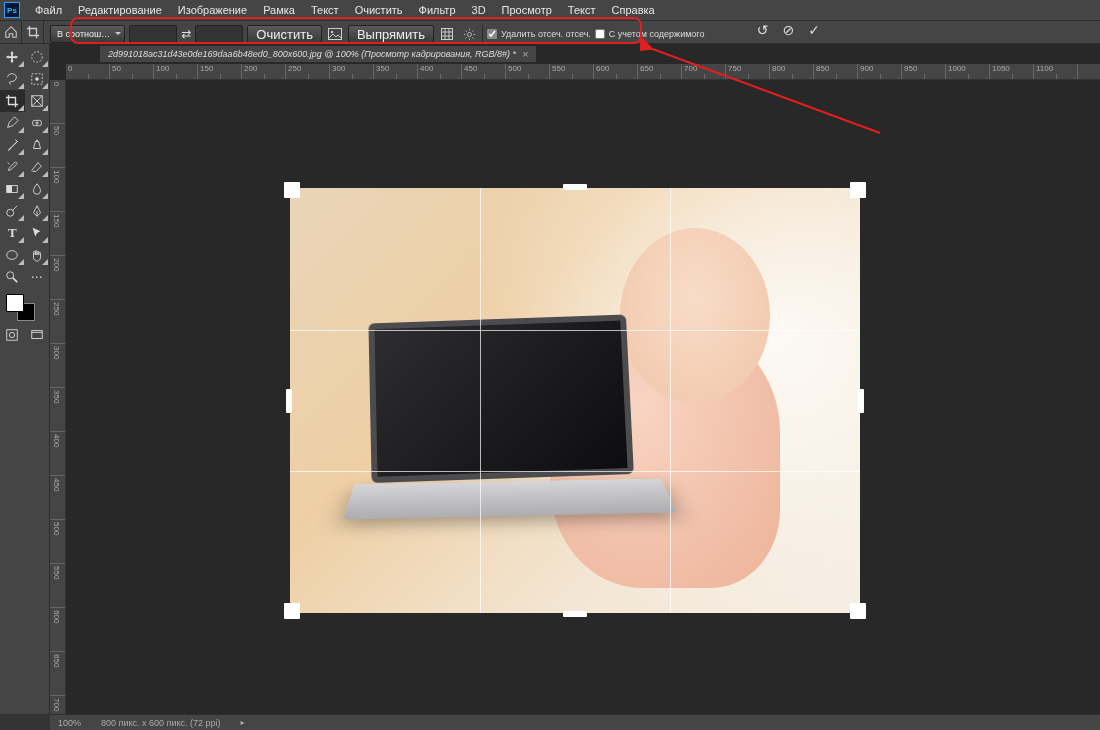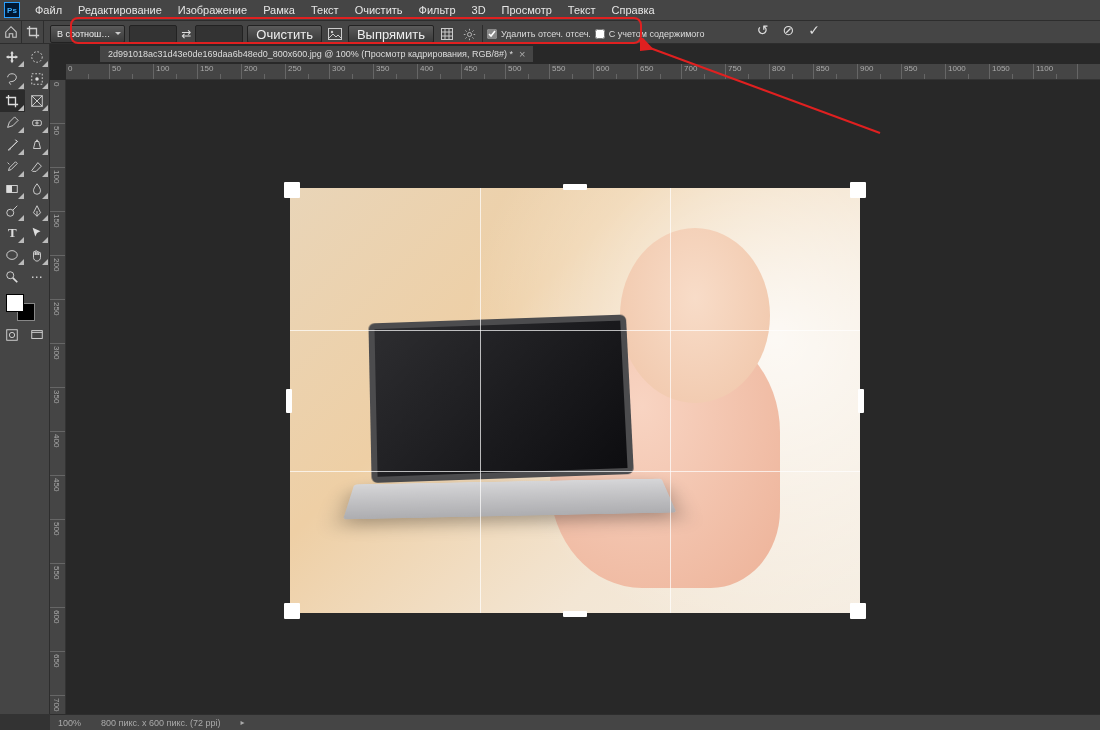--- a/index.html
+++ b/index.html
@@ -146,20 +146,21 @@
       gap: 14px;
       font-size: 14px;
       color: #ddd;
     }
     .doc-tab-bar {
       height: 20px;
       background: #282828;
       display: flex;
       align-items: center;
       margin-left: 50px;
+      font-style: italic;
     }
     .doc-tab {
       background: #454545;
       padding: 2px 8px;
       font-size: 9px;
       color: #ddd;
       display: flex;
       align-items: center;
       gap: 6px;
     }

